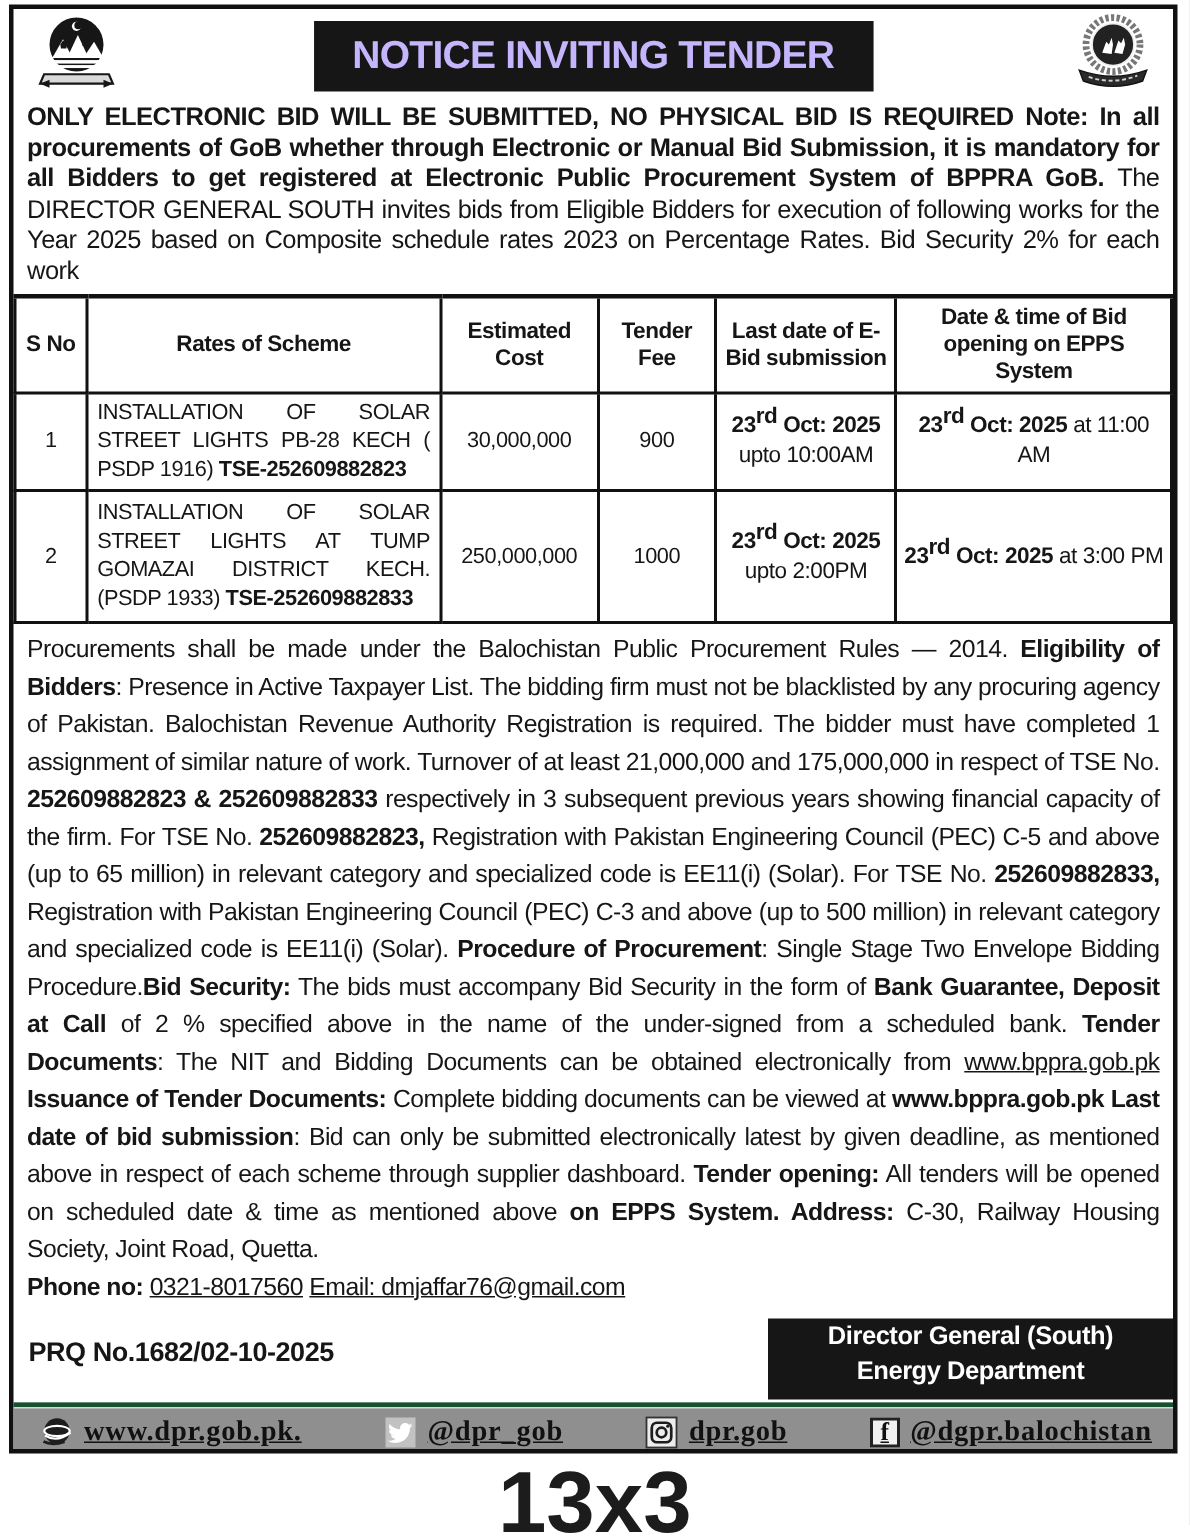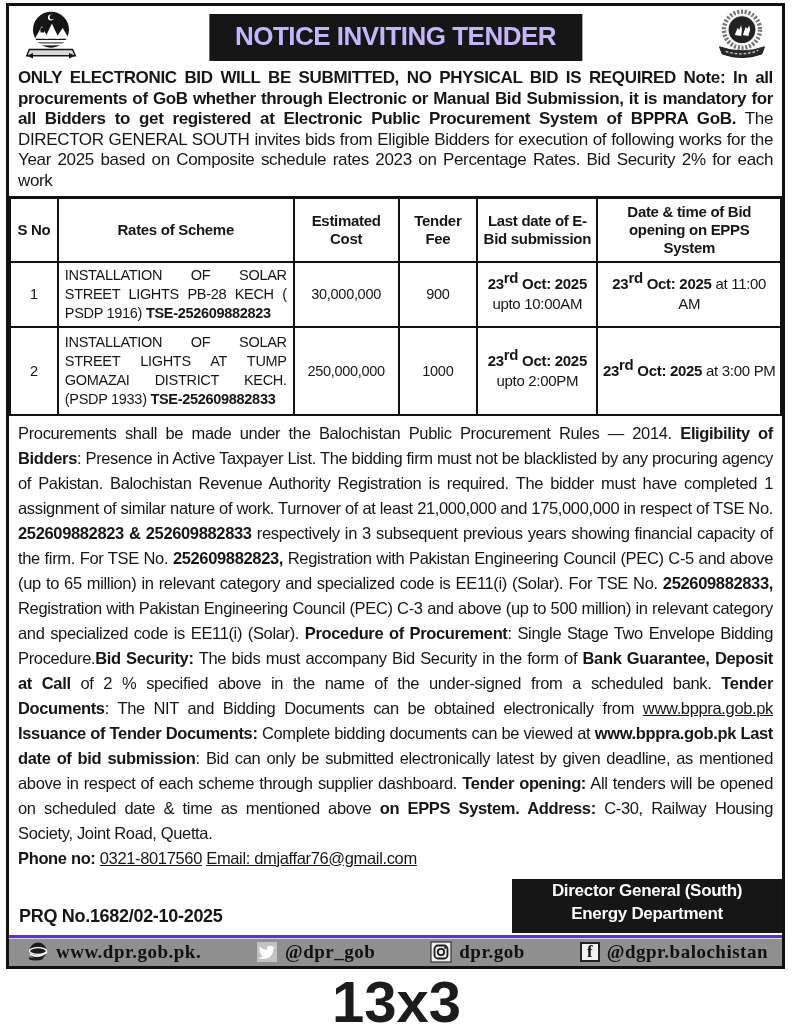--- a/index.html
+++ b/index.html
@@ -50,34 +50,34 @@
     padding:5px 9px 0 9px; text-align:justify;
     font-size:16.5px; line-height:25px; letter-spacing:-0.35px;
   }
   .body-text span.b, .contact span.b { font-weight:700; }
   .body-text span.u, .contact span.u { text-decoration:underline; }
   .contact {
     padding:0 9px; font-size:16.5px; line-height:25px; letter-spacing:-0.35px;
   }
   
   .bottom { position:relative; height:56px; margin-top:8px; }
-  .prq { position:absolute; left:10px; bottom:8px; font-size:18px; font-weight:700; letter-spacing:-0.3px; }
+  .prq { position:absolute; left:10px; bottom:23px; font-size:18px; font-weight:700; letter-spacing:-0.3px; }
   .dg-box {
     position:absolute; right:0; top:0; width:270px; height:54px;
     background:#161616; color:#fff; display:flex; flex-direction:column;
     align-items:center; justify-content:flex-start; text-align:center;
   }
   .dg-box div { font-size:17px; font-weight:700; line-height:23px; letter-spacing:-0.3px; }
   
   .footbar {
-    height:31px; background:#8f8f8f; border-top:3px solid #6d28d9;
+    height:31px; background:#8f8f8f; border-top:3px solid #14532d;
     box-shadow: inset 0 1px 0 #d8d8d8;
-    display:flex; align-items:center; justify-content:space-between;
+    display:flex; align-items:flex-end; justify-content:space-between;
     padding:0 14px 0 18px;
-    font-family:"Liberation Serif", serif; font-weight:700; font-size:19px; color:#111;
+    font-family:"Liberation Serif", serif; font-weight:700; font-size:19px; color:#111;text-decoration:underline;
   }
   .foot-item { display:flex; align-items:center; gap:7px; }
   .foot-item .lbl { letter-spacing:0.5px; white-space:nowrap; }
   .ic { width:22px; height:22px; display:block; }
   .fb-box {
     width:20px; height:20px; background:#f2f2f2; border:2px solid #222;
     display:flex; align-items:center; justify-content:center;
     font-family:"Liberation Serif", serif; font-weight:700; font-size:17px; color:#111;
   }
   

